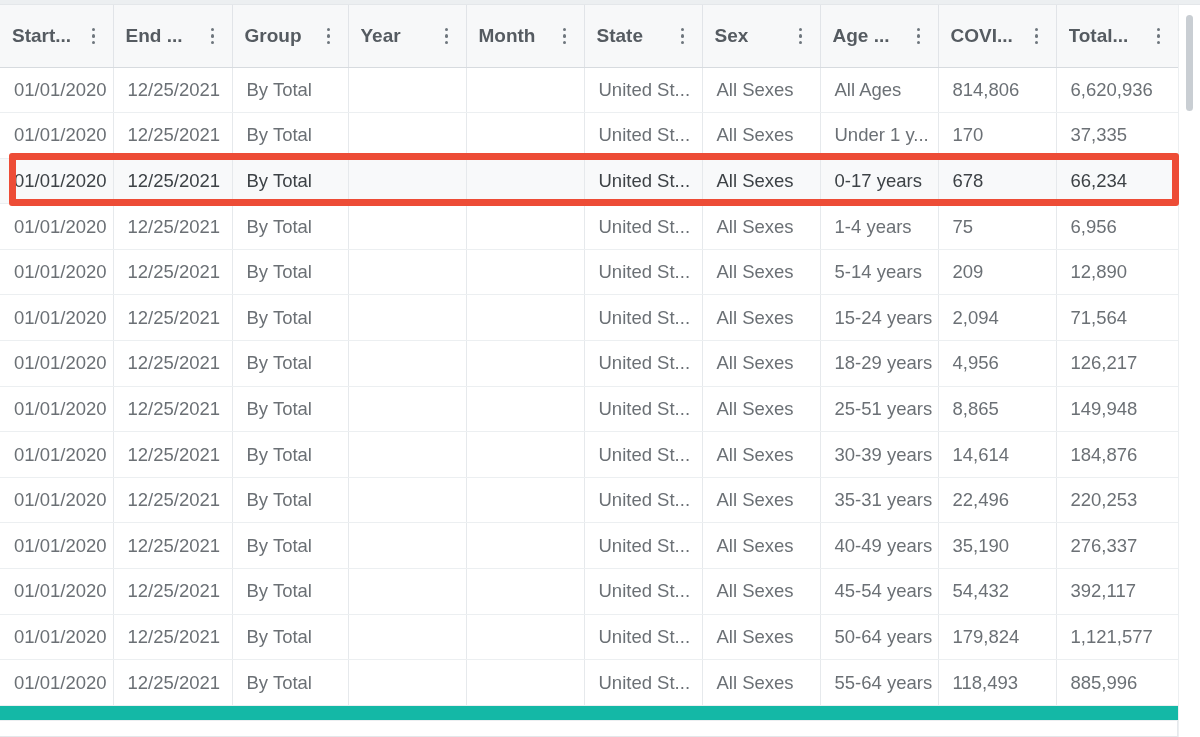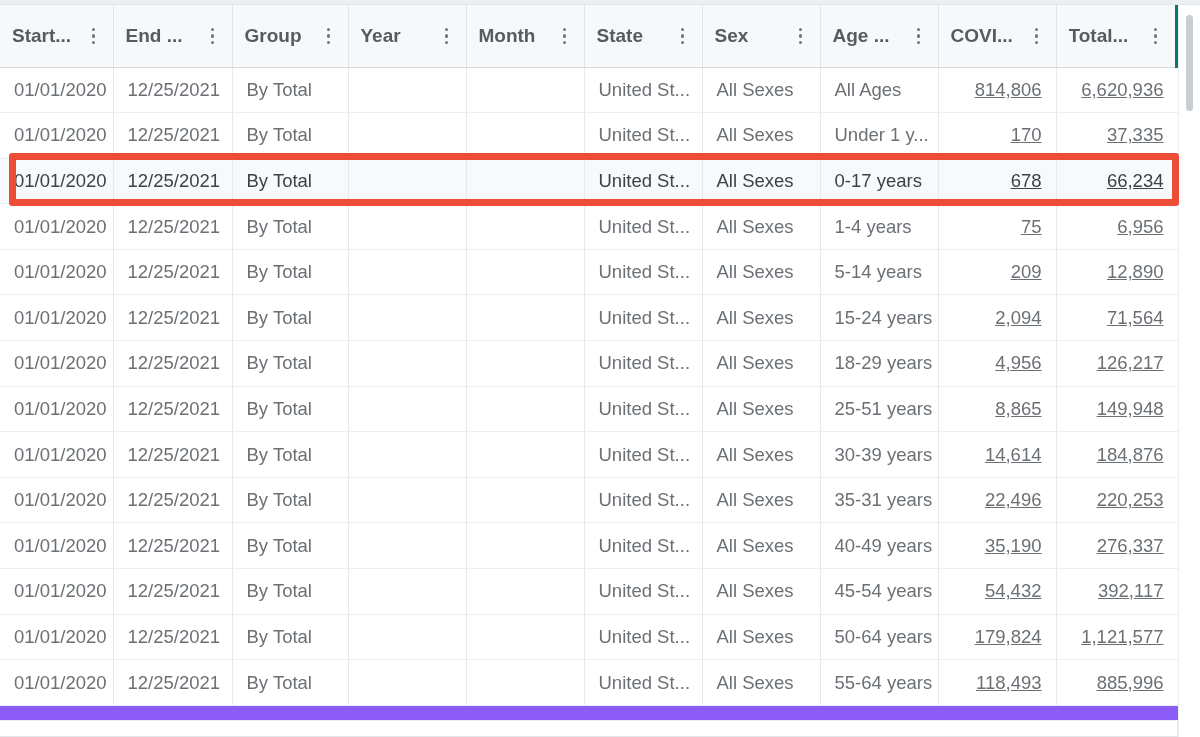--- a/index.html
+++ b/index.html
@@ -28,21 +28,21 @@
     background: #eceff1;
     border-bottom: 1px solid #e4e7ea;
   }
 
   .grid-wrap {
     position: absolute;
     top: 5px;
     left: 0;
     width: 1200px;
     height: 732px;
-    background: #8b5cf6;
+    background: #14b8a6;
     overflow: hidden;
   }
 
   table.grid {
     border-collapse: collapse;
     table-layout: fixed;
     width: 1178px;
     background: #ffffff;
   }
 
@@ -55,21 +55,21 @@
     padding: 0 12px;
     vertical-align: middle;
     font-size: 19px;
     font-weight: bold;
     color: #555b61;
     text-align: left;
     white-space: nowrap;
     overflow: hidden;
   }
   thead th:first-child { border-left: none; }
-  thead th:last-child { border-right: 7px solid #0f766e; }
+  thead th:last-child { border-right: 1px solid #0f766e; }
 
   .hd-inner {
     display: flex;
     align-items: center;
     justify-content: space-between;
     width: 100%;
     height: 100%;
   }
   .hd-label {
     overflow: hidden;
@@ -105,21 +105,21 @@
     padding: 0 14px;
     font-size: 18.5px;
     color: #6b7075;
     vertical-align: middle;
     white-space: nowrap;
     overflow: hidden;
     background: #ffffff;
   }
   tbody tr td:last-child { border-right: 1px solid #0f172a; }
 
-  td.num { text-align: right; color: #6b7075; text-decoration: underline; }
+  td.num { color: #6b7075; }
   td.txt { text-align: left; }
 
   
   tbody tr.highlight td {
     background: #f8f9fa;
     color: #3d4246;
     font-weight: normal;
   }
 
   

